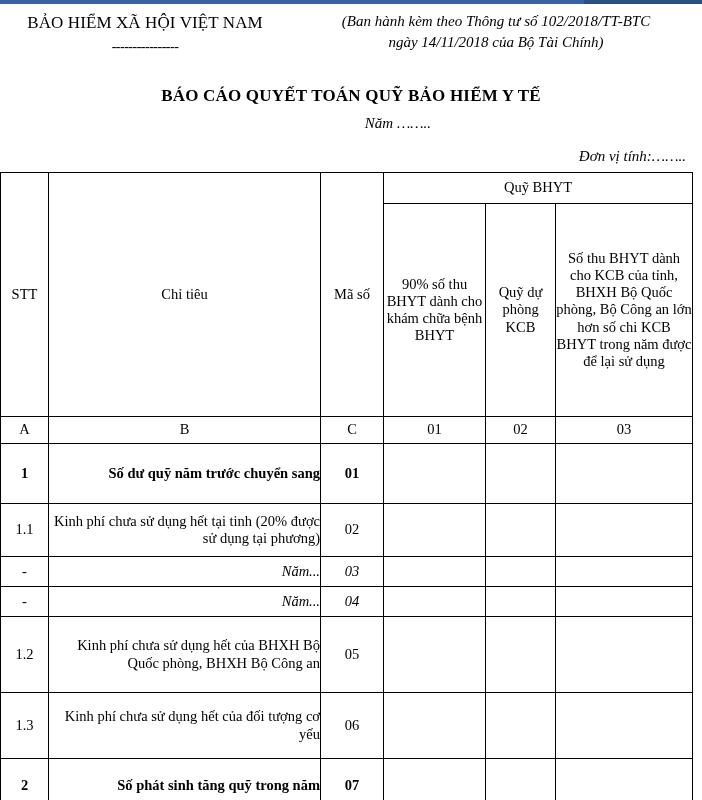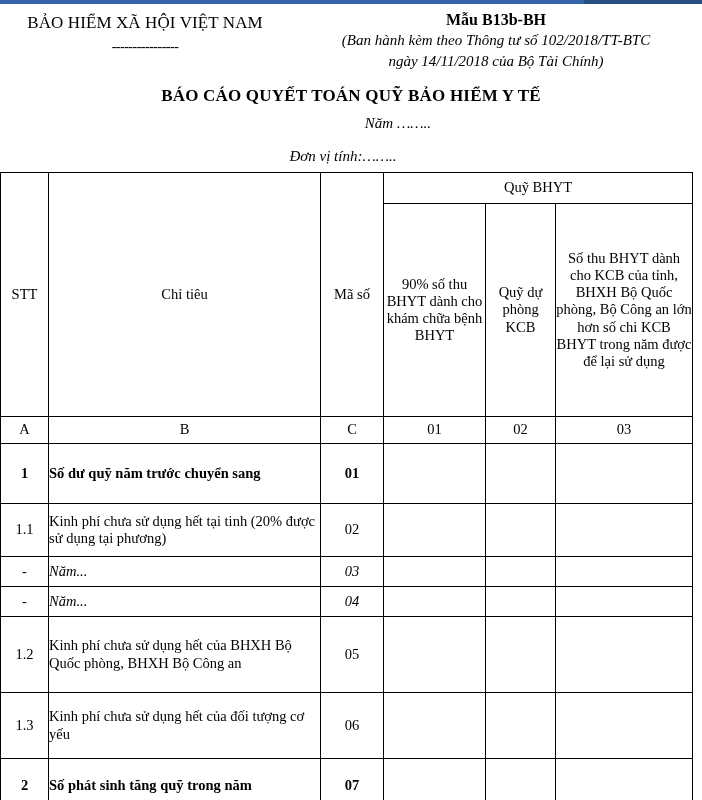--- a/index.html
+++ b/index.html
@@ -97,21 +97,21 @@
     width: 702px;
     text-align: center;
     font-style: italic;
     font-size: 15px;
     padding-left: 47px;
   }
   .doc-unit {
     position: absolute;
     top: 148px; left: 0;
     width: 686px;
-    text-align: center;
+    text-align: right;
     font-style: italic;
     font-size: 15px;
   }
 
   
   table.report {
     position: absolute;
     top: 172px;
     left: 0;
     width: 692px;
@@ -161,21 +161,21 @@
     height: 26px;
     font-size: 15px;
   }
 
   
   td.stt {
     text-align: center;
     padding: 3px 2px;
   }
   td.label {
-    text-align: left;
+    text-align: right;
     padding: 3px 3px 3px 5px;
   }
   td.code {
     text-align: center;
     padding: 3px 2px;
   }
   td.val {
     text-align: right;
     padding: 3px 4px;
   }
@@ -190,21 +190,20 @@
   <div class="top-strip">
     <div class="right-seg"></div>
   </div>
 
   <div class="letterhead">
     <div class="lh-left">
       <div class="lh-org">BẢO HIỂM XÃ HỘI VIỆT NAM</div>
       <div class="lh-rule">----------------</div>
     </div>
     <div class="lh-right">
-      <div class="lh-form-code">Mẫu B13b-BH</div>
       <div class="lh-decree">(Ban hành kèm theo Thông tư số 102/2018/TT-BTC</div>
       <div class="lh-decree">ngày 14/11/2018 của Bộ Tài Chính)</div>
     </div>
   </div>
 
   <div class="doc-title">BÁO CÁO QUYẾT TOÁN QUỸ BẢO HIỂM Y TẾ</div>
   <div class="doc-year">Năm ……..</div>
   <div class="doc-unit">Đơn vị tính:……..</div>
 
   <table class="report">

